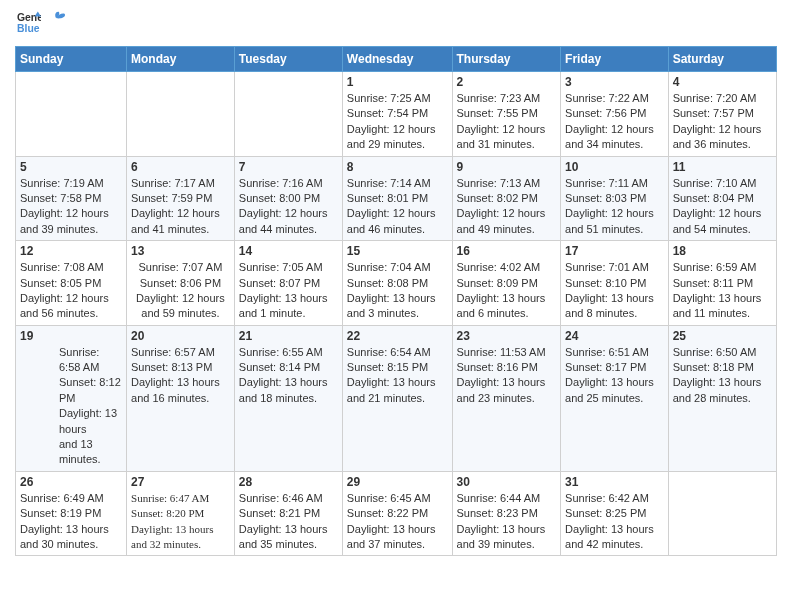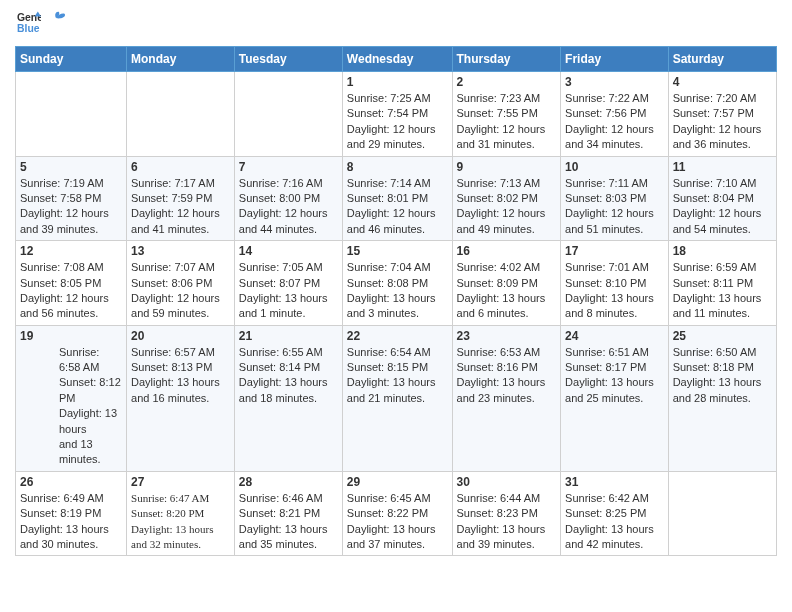--- a/index.html
+++ b/index.html
@@ -215,21 +215,21 @@
         <tr>
           <td>
             <span class="day-number">12</span>
             <div class="day-info" style="white-space: pre-line;">Sunrise: 7:08 AM
 Sunset: 8:05 PM
 Daylight: 12 hours
 and 56 minutes.</div>
           </td>
           <td>
             <span class="day-number">13</span>
-            <div class="day-info" style="white-space: pre-line;">Sunrise: 7:07 AM
+            <div class="day-info" style="white-space: pre-line; text-align: center;">Sunrise: 7:07 AM
 Sunset: 8:06 PM
 Daylight: 12 hours
 and 59 minutes.</div>
           </td>
           <td>
             <span class="day-number">14</span>
             <div class="day-info" style="white-space: pre-line;">Sunrise: 7:05 AM
 Sunset: 8:07 PM
 Daylight: 13 hours
 and 1 minute.</div>
@@ -287,21 +287,21 @@
           </td>
           <td>
             <span class="day-number">22</span>
             <div class="day-info" style="white-space: pre-line;">Sunrise: 6:54 AM
 Sunset: 8:15 PM
 Daylight: 13 hours
 and 21 minutes.</div>
           </td>
           <td>
             <span class="day-number">23</span>
-            <div class="day-info" style="white-space: pre-line;">Sunrise: 6:53 AM
+            <div class="day-info" style="white-space: pre-line;">Sunrise: 11:53 AM
 Sunset: 8:16 PM
 Daylight: 13 hours
 and 23 minutes.</div>
           </td>
           <td>
             <span class="day-number">24</span>
             <div class="day-info" style="white-space: pre-line;">Sunrise: 6:51 AM
 Sunset: 8:17 PM
 Daylight: 13 hours
 and 25 minutes.</div>

